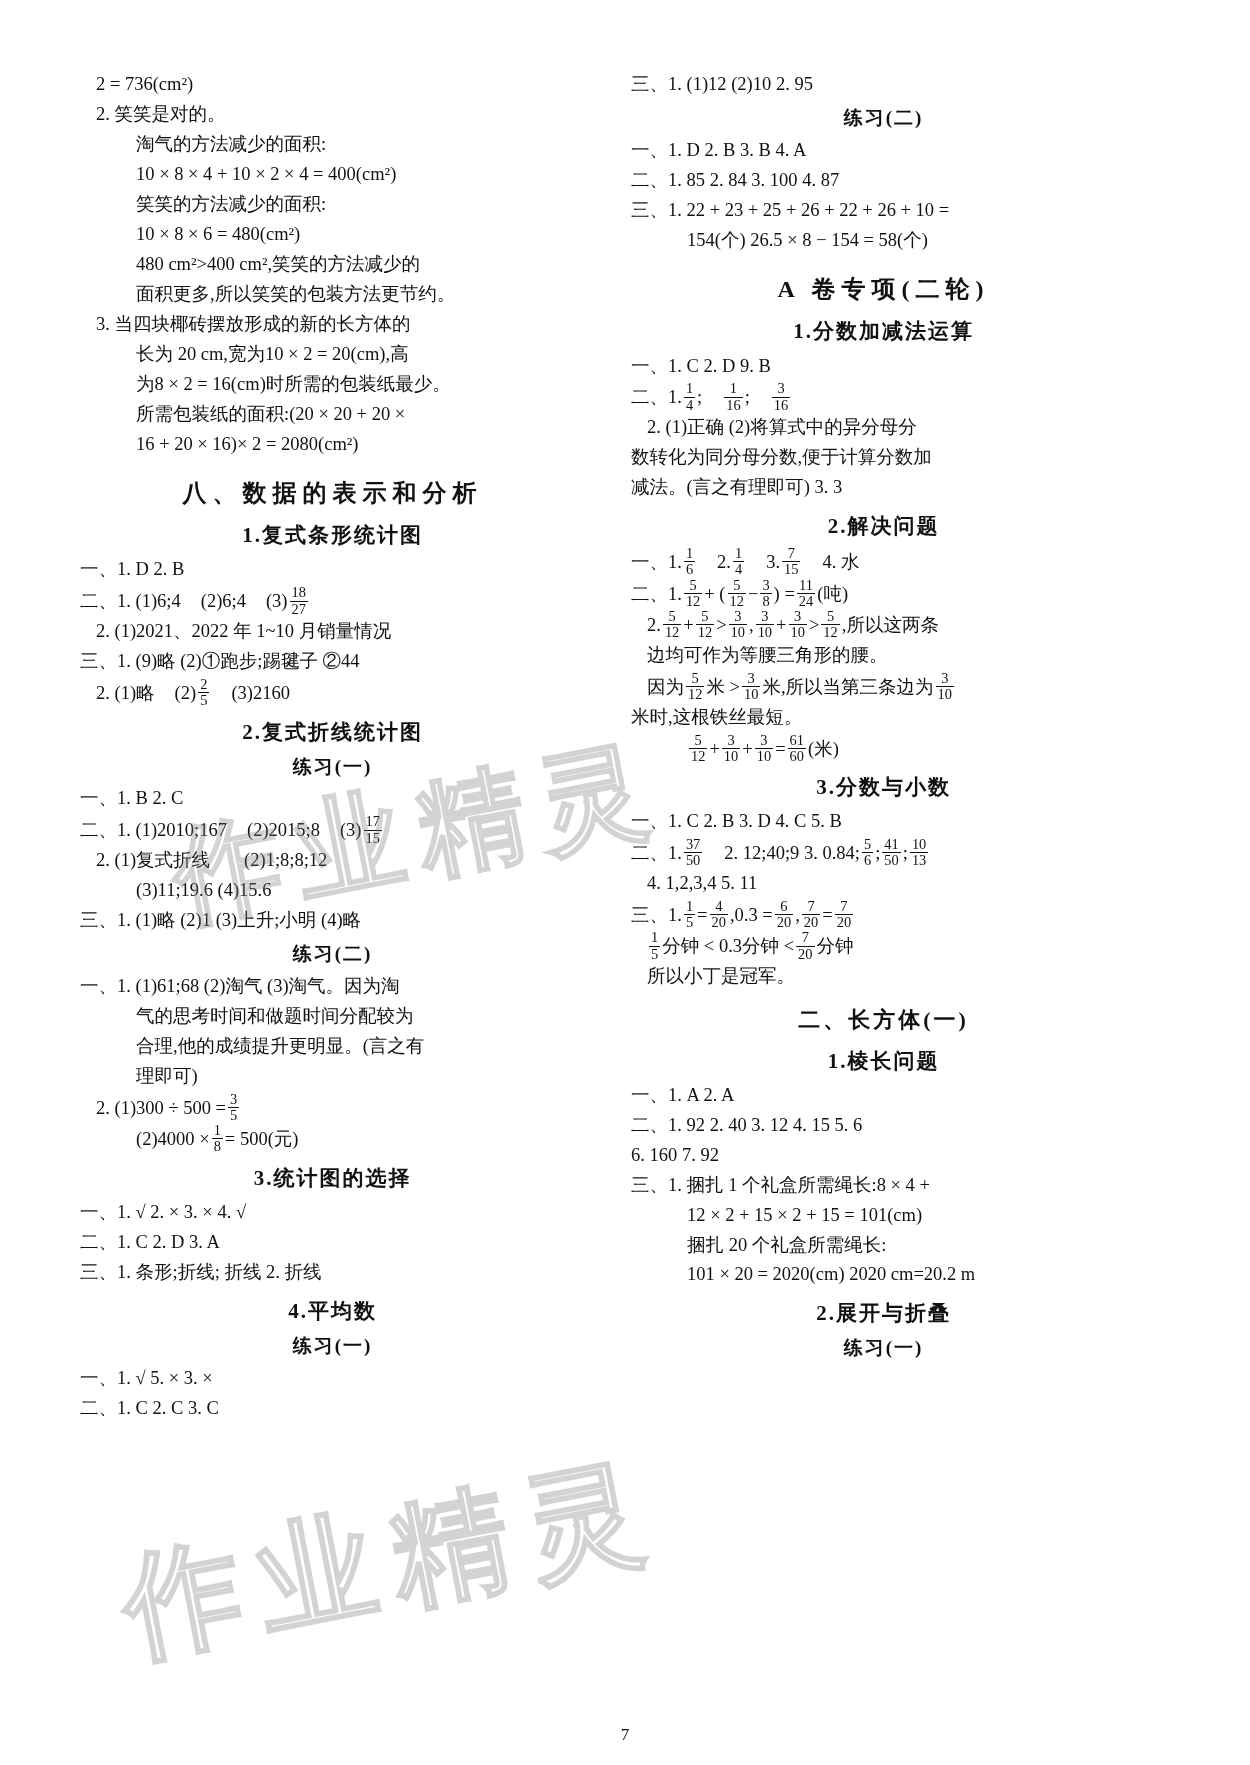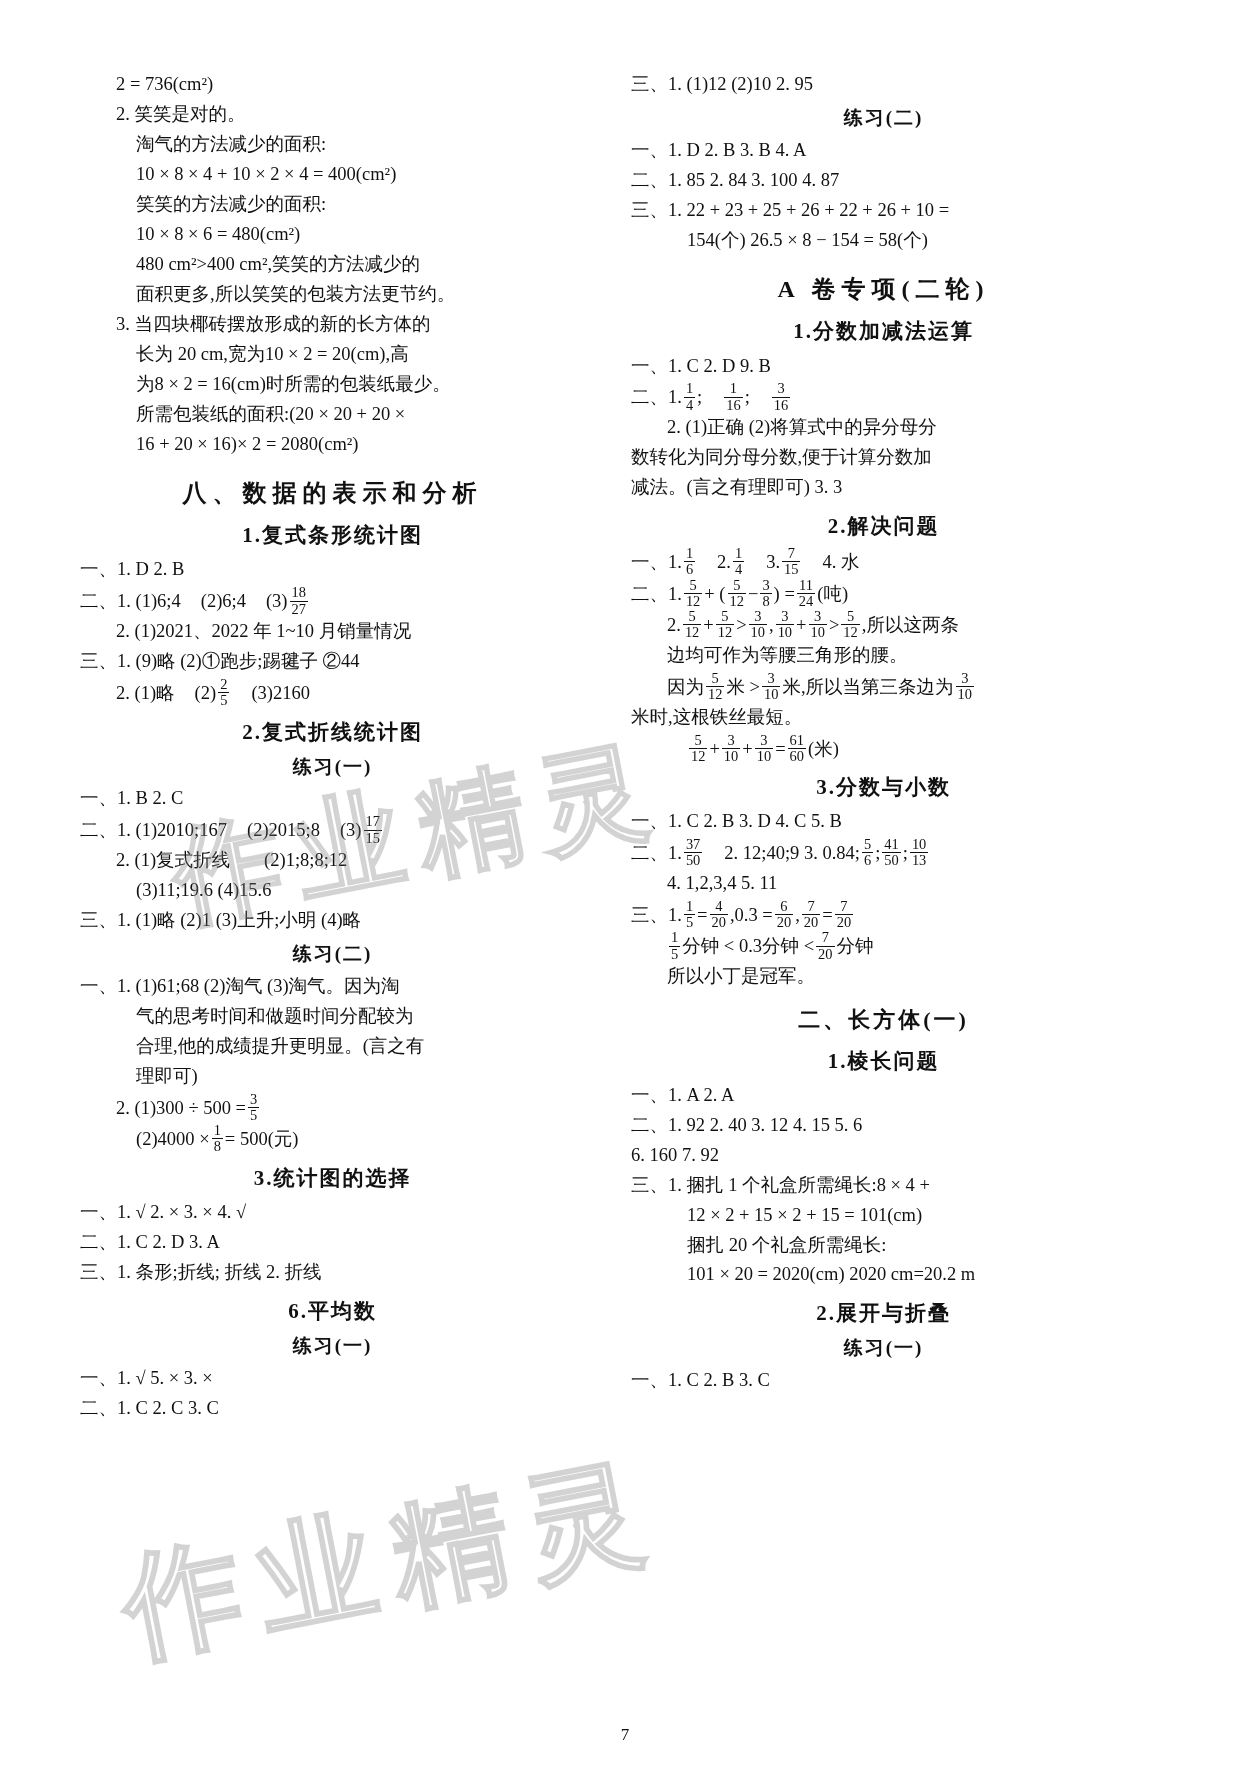--- a/index.html
+++ b/index.html
@@ -23,21 +23,21 @@
     gap:46px;
     height:1600px;
   }
   .col{
     width:505px;
     font-size:18.5px;
     line-height:1.62;
   }
   .blk{margin:0 0 2px 0;}
   .ln{display:block;white-space:normal;}
-  .ind1{margin-left:36px;}
+  .ind1{margin-left:16px;}
   .ind2{margin-left:56px;}
   .head-cn{
     font-weight:bold;
     text-align:center;
     letter-spacing:3px;
     font-size:22px;
     margin:10px 0 4px 0;
   }
   .head-cn.big{
     font-size:24px;
@@ -173,21 +173,21 @@
         </span>
       </div>
 
       <div class="head-sub">3.统计图的选择</div>
       <div class="blk">
         <span class="ln">一、1. √   2. ×   3. ×   4. √</span>
         <span class="ln">二、1. C   2. D   3. A</span>
         <span class="ln">三、1. 条形;折线;  折线    2. 折线</span>
       </div>
 
-      <div class="head-sub">6.平均数</div>
+      <div class="head-sub">4.平均数</div>
       <div class="prac">练习(一)</div>
       <div class="blk">
         <span class="ln">一、1. √   5. ×   3. ×</span>
         <span class="ln">二、1. C   2. C   3. C</span>
       </div>
 
     </div>
 
     <div class="col">
 
@@ -260,23 +260,20 @@
         <span class="ln">二、1. 92   2. 40   3. 12   4. 15   5. 6</span>
         <span class="ln">6. 160   7. 92</span>
         <span class="ln">三、1. 捆扎 1 个礼盒所需绳长:8 × 4 +</span>
         <span class="ln ind2">12 × 2 + 15 × 2 + 15 = 101(cm)</span>
         <span class="ln ind2">捆扎 20 个礼盒所需绳长:</span>
         <span class="ln ind2">101 × 20 = 2020(cm)    2020 cm=20.2 m</span>
       </div>
 
       <div class="head-sub">2.展开与折叠</div>
       <div class="prac">练习(一)</div>
-      <div class="blk">
-        <span class="ln">一、1. C   2. B   3. C</span>
-      </div>
 
     </div>
   </div>
 
   <div class="wm wm1">作业精灵</div>
   <div class="wm wm2">作业精灵</div>
 
   <div class="pageno">7</div>
 </div>
 

